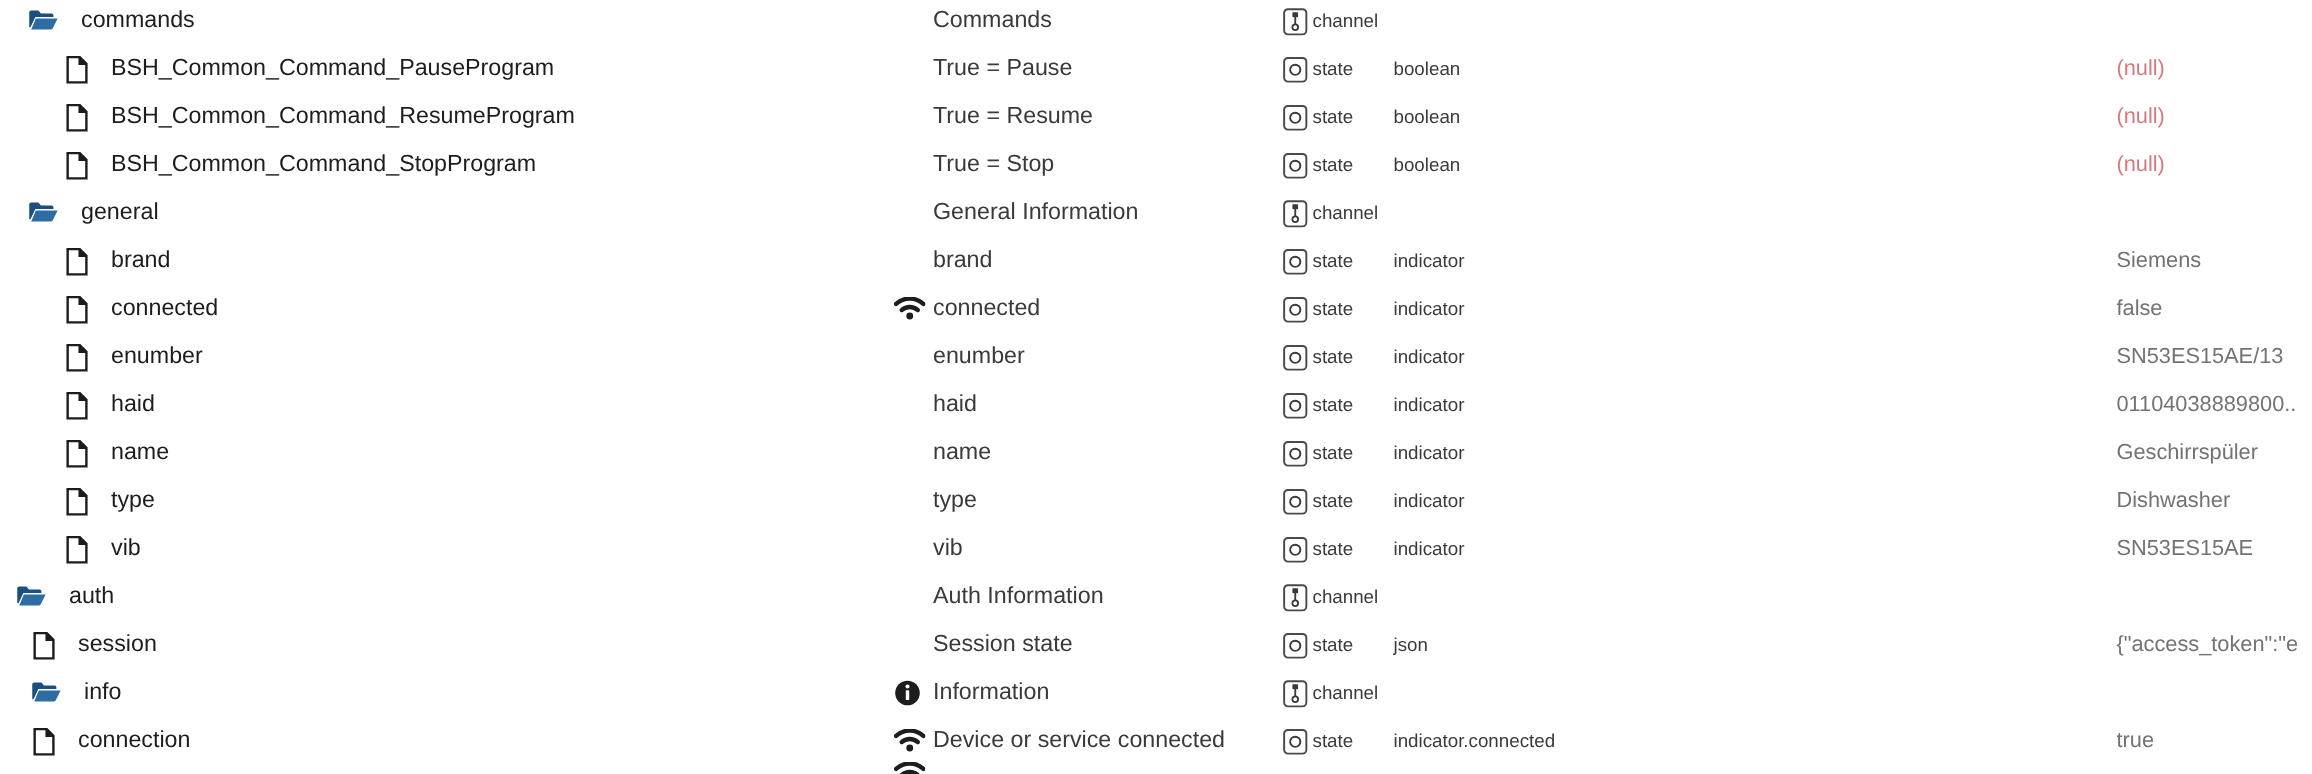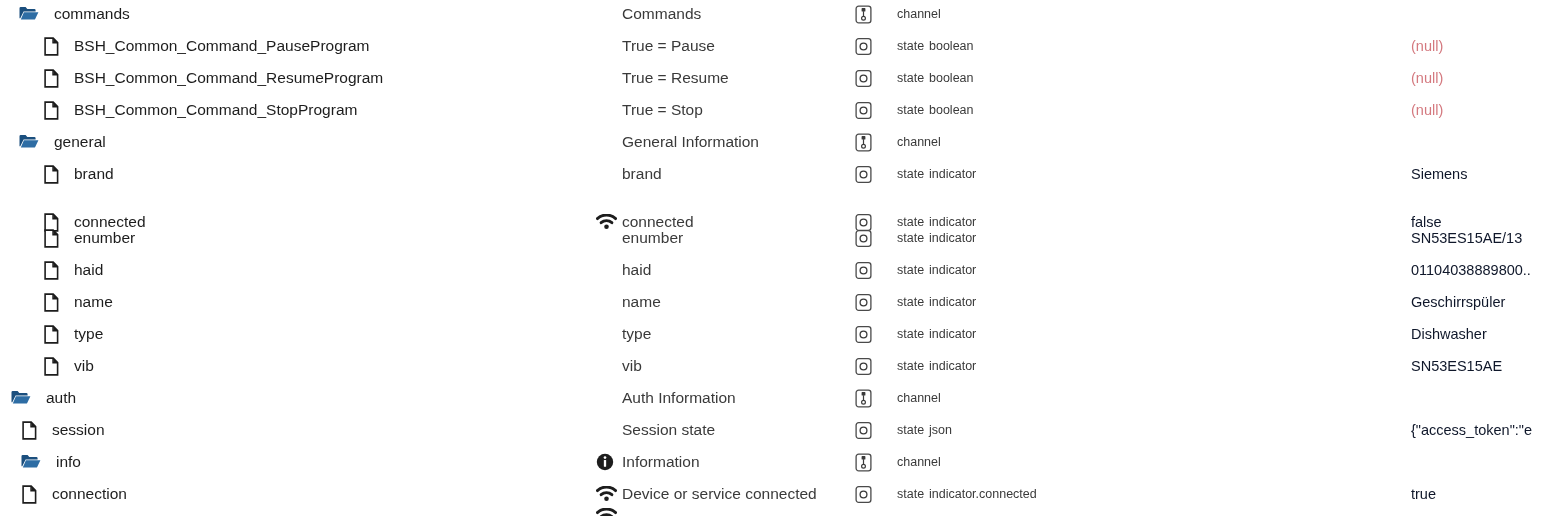--- a/index.html
+++ b/index.html
@@ -98,21 +98,21 @@
     height: 19px;
     flex: 0 0 19px;
     display: flex;
     align-items: center;
     justify-content: center;
   }
   .kind-icon svg { display: block; }
   .kind-text {
     font-size: 12.5px;
     color: #3a3a3a;
-    margin-left: 24px;
+    margin-left: 2px;
     white-space: nowrap;
   }
 
   
   .type-cell {
     position: absolute;
     left: 929px;
     top: 0;
     height: 32px;
     display: flex;
@@ -130,21 +130,21 @@
     left: 1411px;
     top: 0;
     height: 32px;
     display: flex;
     align-items: center;
     width: 130px;
     overflow: hidden;
   }
   .value-text {
     font-size: 14.5px;
-    color: #0f172a;
+    color: #737373;
     white-space: nowrap;
     line-height: 32px;
   }
   .value-text.null {
     color: #d4797f;
   }
 
   
   .partial-row {
     position: absolute;
@@ -345,21 +345,21 @@
         </span>
         <span class="kind-text">state</span>
       </div>
       <div class="type-cell">
         <span class="type-text">indicator</span>
       </div>
       <div class="value-cell">
         <span class="value-text">Siemens</span>
       </div>
     </div>
-    <div class="row" style="top:206px;">
+    <div class="row" style="top:190px;">
       <div class="name-cell" style="padding-left:40px;">
         <span class="tree-icon">
           <svg width="15" height="19" viewBox="0 0 15 19">
             <path d="M1.1 1.1 H9.2 L13.6 5.5 V17.9 H1.1 Z" fill="#ffffff" stroke="#1d1d1d" stroke-width="1.6" stroke-linejoin="miter"></path>
             <path d="M9.0 1.3 V5.7 H13.4" fill="none" stroke="#1d1d1d" stroke-width="1.4"></path>
             <path d="M9.3 1.3 L13.4 5.5 H9.3 Z" fill="#1d1d1d"></path>
           </svg>
         </span>
         <span class="gap-file"></span>
         <span class="name-text">connected</span>

